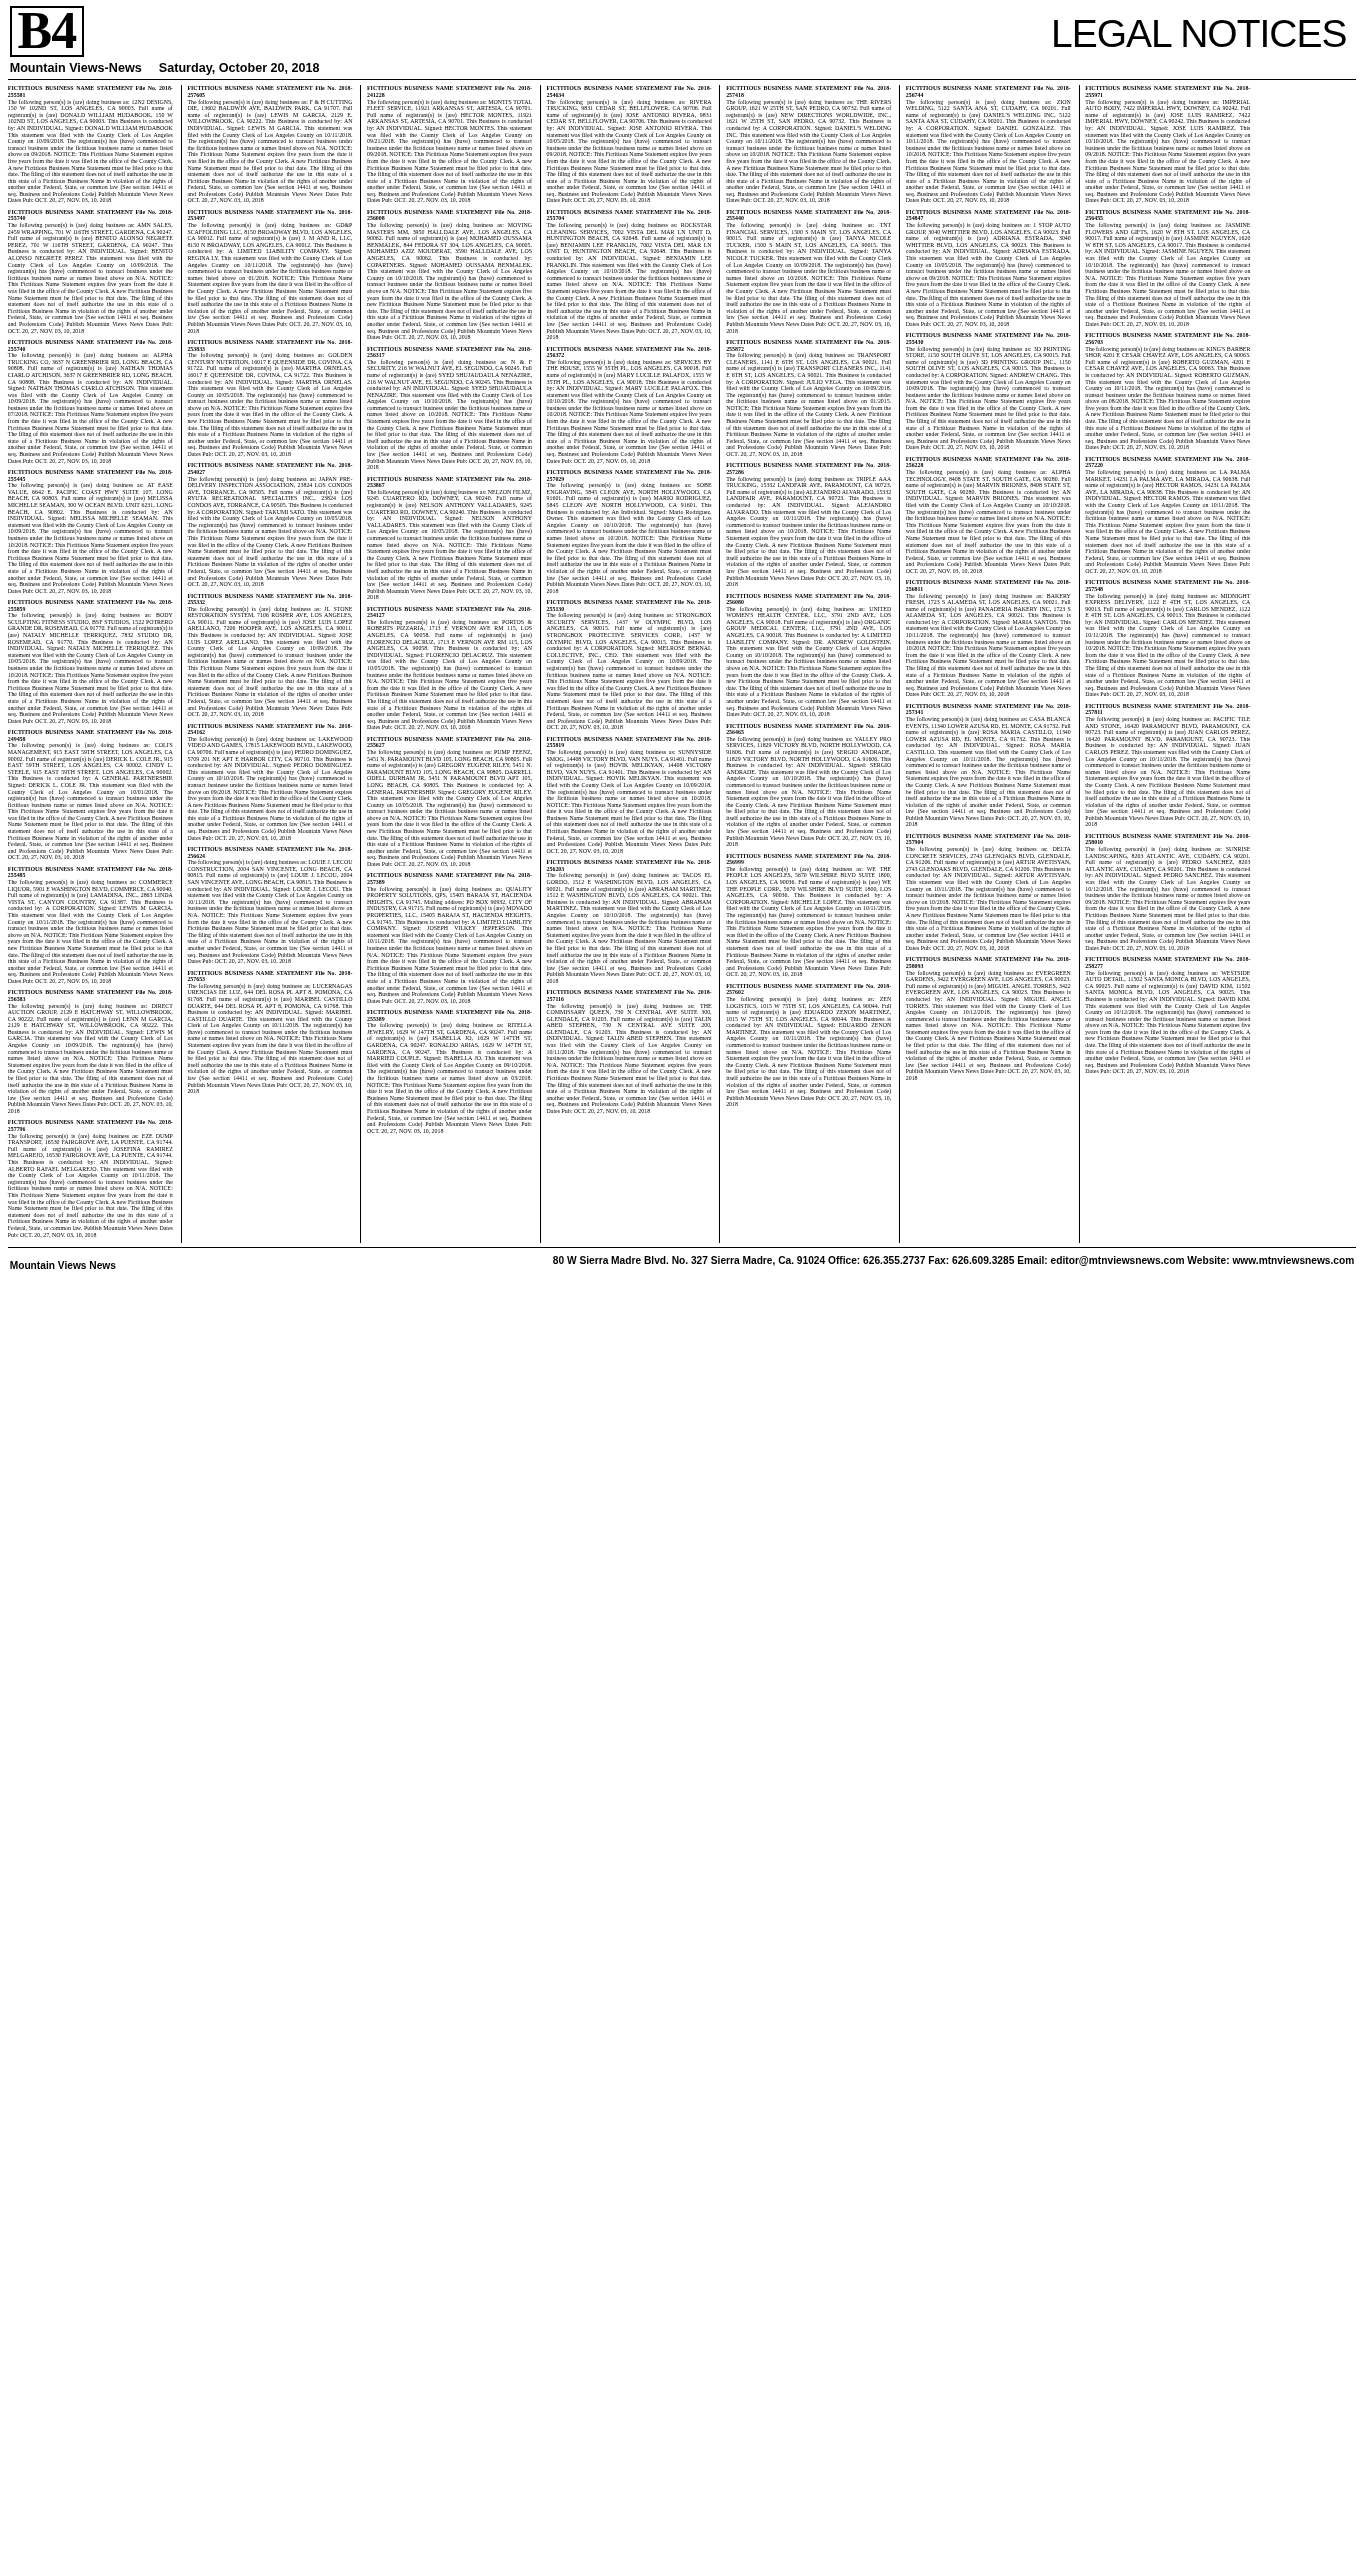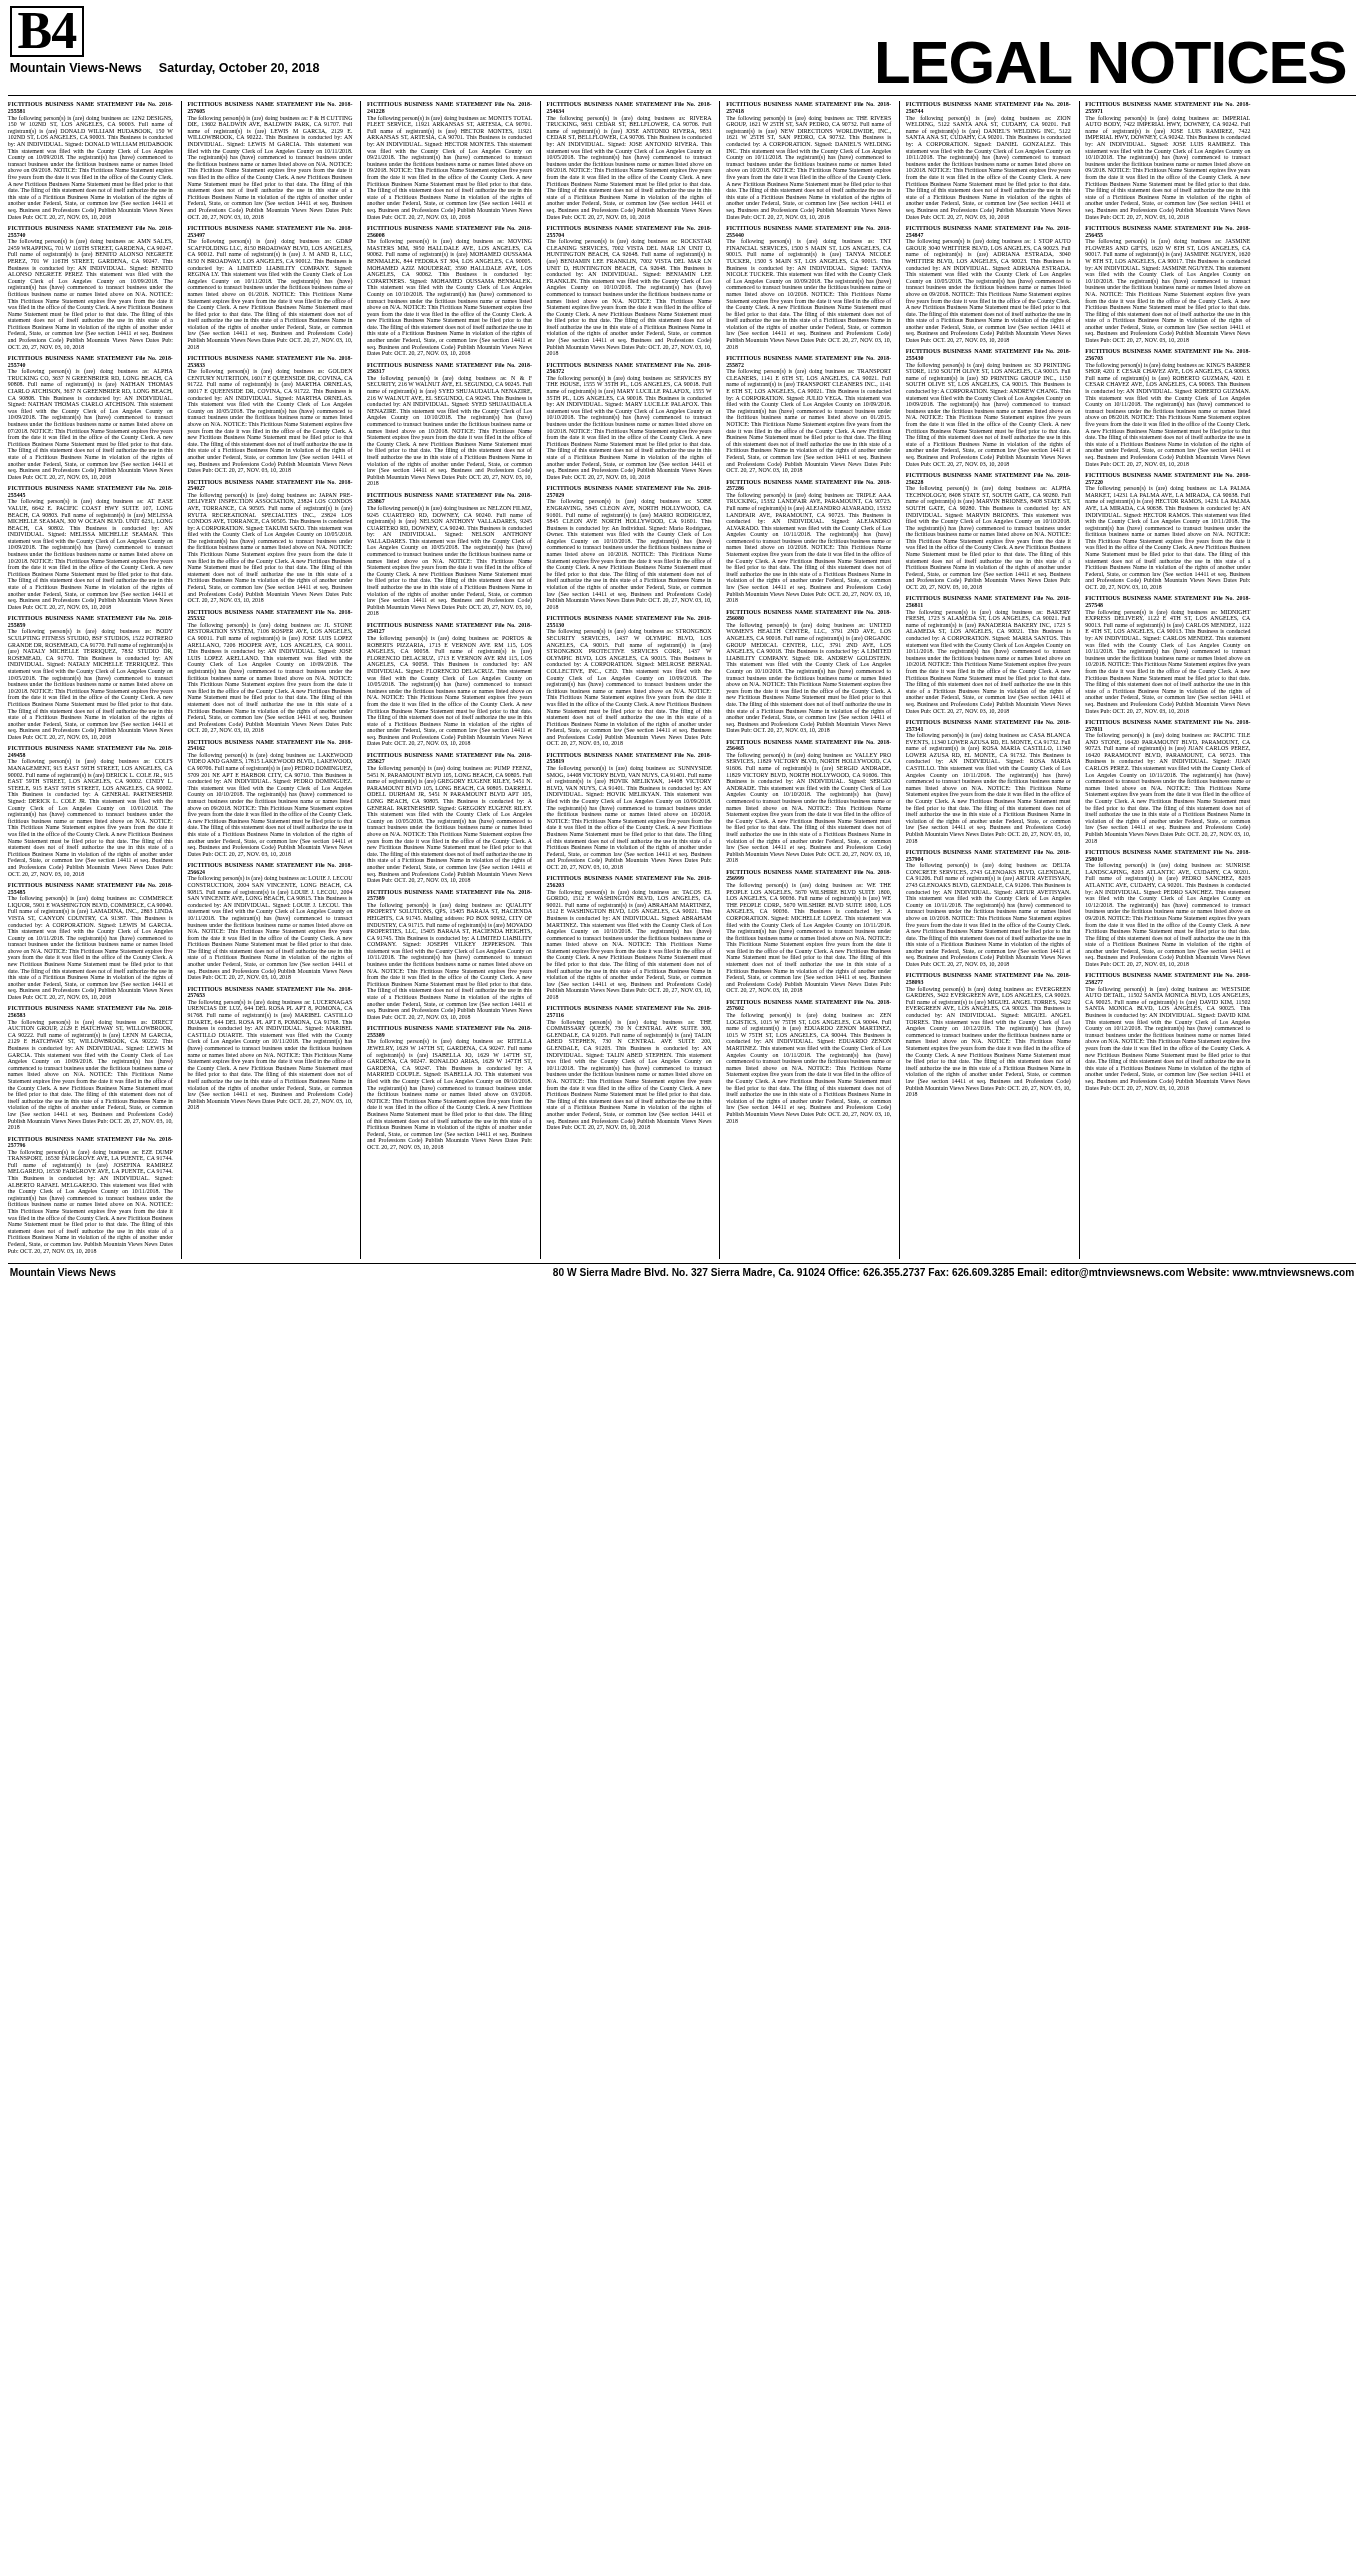--- a/index.html
+++ b/index.html
@@ -22,23 +22,22 @@
     letter-spacing:-1px;
   }
   .mast-left-wrap{display:flex;flex-direction:column;align-items:flex-start;}
   .mast-sub{
     font-family:"Liberation Sans", sans-serif;
     font-size:12.6px;font-weight:700;margin-top:4px;white-space:nowrap;
   }
   .mast-sub .date{margin-left:13.6px;}
   .mast-title{
     font-family:"Liberation Sans", sans-serif;
-    font-weight:700;font-size:60px;line-height:56px;letter-spacing:-1px;
+    font-weight:400;font-size:39px;line-height:56px;letter-spacing:-1px;
     padding-right:7.8px;
-    margin-top:29px;
   }
   .rule{border-top:1.9px solid #000;margin:3.9px 7.8px 0 7.8px;}
 
   
   .cols{
     display:flex;
     gap:7.8px;
     padding:5.8px 7.8px 0 7.8px;
     box-sizing:border-box;
   }
@@ -58,21 +57,21 @@
   
   .footer{
     border-top:1.9px solid #000;
     margin:3.9px 7.8px 0 7.8px;
     padding:2.9px 0 5.8px 0;
     font-family:"Liberation Sans", sans-serif;
     font-size:10.2px;font-weight:700;
     display:flex;justify-content:space-between;align-items:center;
     white-space:nowrap;
   }
-  .footer .fl{padding-left:1.9px;}
+  .footer .fl{padding-left:1.9px;margin-top:9px;}
   .footer .fr{padding-right:1.9px;}
 </style>
 </head>
 <body>
 
 <div class="page">
 
   <div class="masthead">
     <div class="mast-left-wrap">
       <div class="mast-b4">B4</div>

